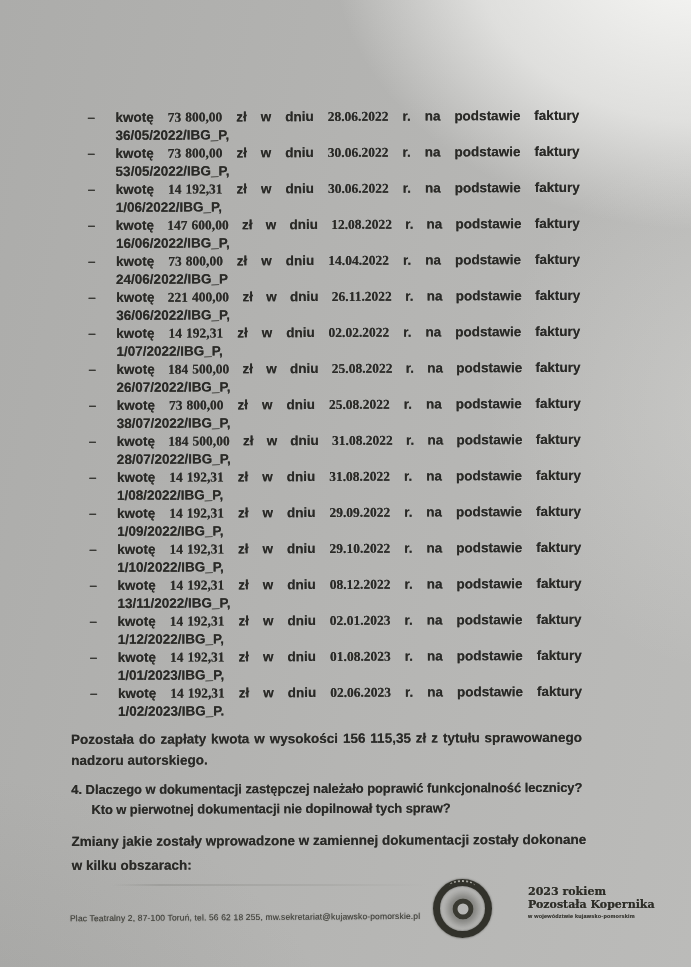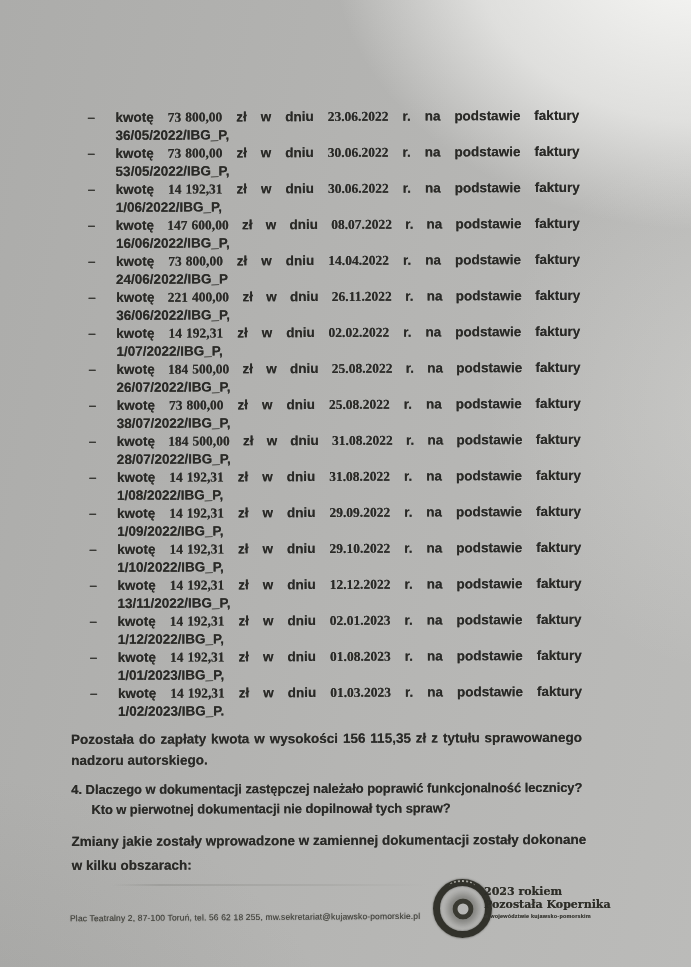--- a/index.html
+++ b/index.html
@@ -52,59 +52,59 @@
   .logo-arc{
     position:absolute;left:9px;top:-6px;width:26px;height:10px;
     border-top:2px dotted rgba(205,205,198,.75);border-radius:50%;
   }
   .logo-core{
     position:absolute;left:50%;top:50%;transform:translate(-50%,-50%);
     width:11px;height:11px;border-radius:50%;border:5px solid #3a3a32;
     box-shadow:0 0 7px 5px rgba(86,86,80,.55);
   }
   .logo-text{
-    position:absolute;left:484px;top:885px;
+    position:absolute;left:528px;top:885px;
     font-family:"DejaVu Serif", serif;font-weight:700;color:#2e2e28;
     line-height:1.2;font-size:11px;
     text-shadow:0 0 .6px rgba(46,46,40,.7);
   }
   .logo-text .lt3{
     font-size:5.5px;font-weight:700;letter-spacing:.2px;margin-top:2px;
     color:#3c3c36;font-family:"Liberation Sans", sans-serif;
   }
 </style>
 </head>
 <body>
 
 <div class="page">
 
   <div class="content">
 
     <div class="list">
   <div class="item">
     <span class="dash">–</span>
-    <div class="l1">kwotę <span class="amt">73<span class="ns"></span>800,00</span> zł w dniu <span class="date">23.06.2022</span> r. na podstawie faktury</div>
+    <div class="l1">kwotę <span class="amt">73<span class="ns"></span>800,00</span> zł w dniu <span class="date">28.06.2022</span> r. na podstawie faktury</div>
     <div class="l2">36/05/2022/IBG_P,</div>
   </div>
 
   <div class="item">
     <span class="dash">–</span>
     <div class="l1">kwotę <span class="amt">73<span class="ns"></span>800,00</span> zł w dniu <span class="date">30.06.2022</span> r. na podstawie faktury</div>
     <div class="l2">53/05/2022/IBG_P,</div>
   </div>
 
   <div class="item">
     <span class="dash">–</span>
     <div class="l1">kwotę <span class="amt">14<span class="ns"></span>192,31</span> zł w dniu <span class="date">30.06.2022</span> r. na podstawie faktury</div>
     <div class="l2">1/06/2022/IBG_P,</div>
   </div>
 
   <div class="item">
     <span class="dash">–</span>
-    <div class="l1">kwotę <span class="amt">147<span class="ns"></span>600,00</span> zł w dniu <span class="date">08.07.2022</span> r. na podstawie faktury</div>
+    <div class="l1">kwotę <span class="amt">147<span class="ns"></span>600,00</span> zł w dniu <span class="date">12.08.2022</span> r. na podstawie faktury</div>
     <div class="l2">16/06/2022/IBG_P,</div>
   </div>
 
   <div class="item">
     <span class="dash">–</span>
     <div class="l1">kwotę <span class="amt">73<span class="ns"></span>800,00</span> zł w dniu <span class="date">14.04.2022</span> r. na podstawie faktury</div>
     <div class="l2">24/06/2022/IBG_P</div>
   </div>
 
   <div class="item">
@@ -150,39 +150,39 @@
   </div>
 
   <div class="item">
     <span class="dash">–</span>
     <div class="l1">kwotę <span class="amt">14<span class="ns"></span>192,31</span> zł w dniu <span class="date">29.10.2022</span> r. na podstawie faktury</div>
     <div class="l2">1/10/2022/IBG_P,</div>
   </div>
 
   <div class="item">
     <span class="dash">–</span>
-    <div class="l1">kwotę <span class="amt">14<span class="ns"></span>192,31</span> zł w dniu <span class="date">12.12.2022</span> r. na podstawie faktury</div>
+    <div class="l1">kwotę <span class="amt">14<span class="ns"></span>192,31</span> zł w dniu <span class="date">08.12.2022</span> r. na podstawie faktury</div>
     <div class="l2">13/11/2022/IBG_P,</div>
   </div>
 
   <div class="item">
     <span class="dash">–</span>
     <div class="l1">kwotę <span class="amt">14<span class="ns"></span>192,31</span> zł w dniu <span class="date">02.01.2023</span> r. na podstawie faktury</div>
     <div class="l2">1/12/2022/IBG_P,</div>
   </div>
 
   <div class="item">
     <span class="dash">–</span>
     <div class="l1">kwotę <span class="amt">14<span class="ns"></span>192,31</span> zł w dniu <span class="date">01.08.2023</span> r. na podstawie faktury</div>
     <div class="l2">1/01/2023/IBG_P,</div>
   </div>
 
   <div class="item">
     <span class="dash">–</span>
-    <div class="l1">kwotę <span class="amt">14<span class="ns"></span>192,31</span> zł w dniu <span class="date">01.03.2023</span> r. na podstawie faktury</div>
+    <div class="l1">kwotę <span class="amt">14<span class="ns"></span>192,31</span> zł w dniu <span class="date">02.06.2023</span> r. na podstawie faktury</div>
     <div class="l2">1/02/2023/IBG_P.</div>
   </div>
 </div>
 
     <div class="para remaining">
       <div class="jline">Pozostała do zapłaty kwota w wysokości 156 115,35 zł z tytułu sprawowanego</div>
       <div>nadzoru autorskiego.</div>
     </div>
 
     <div class="para question">

